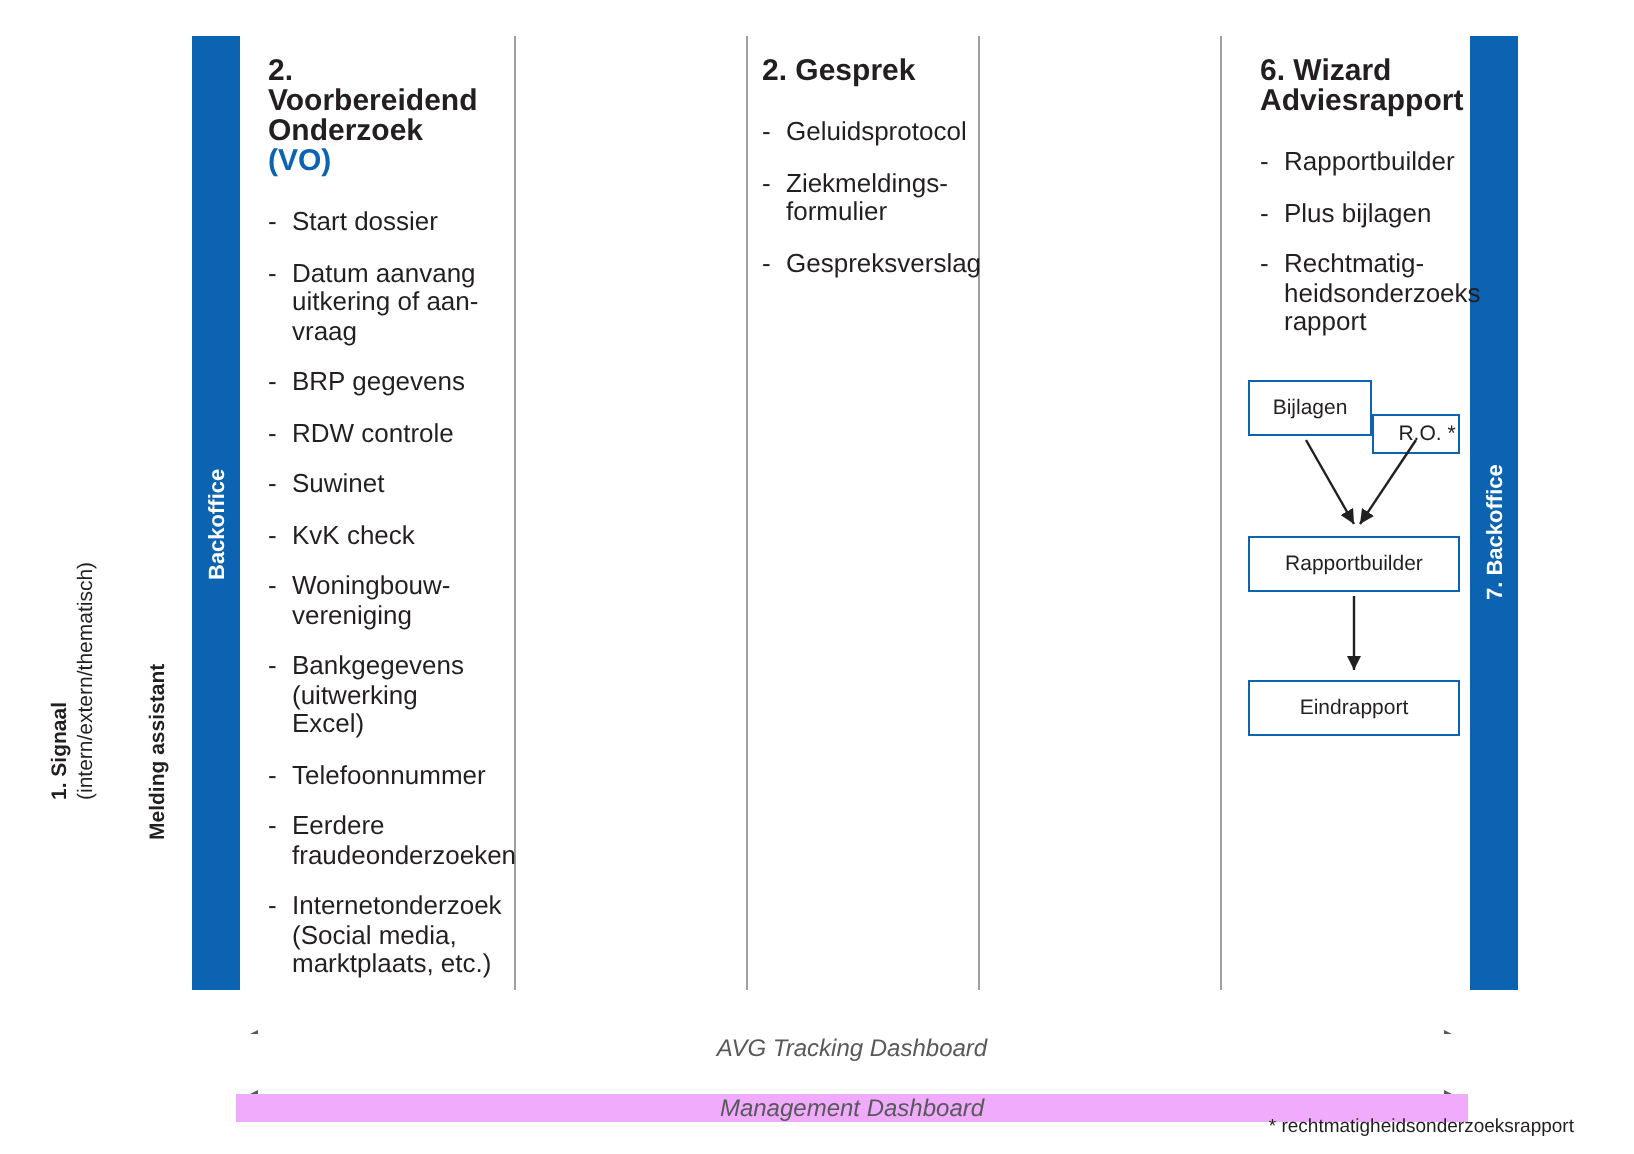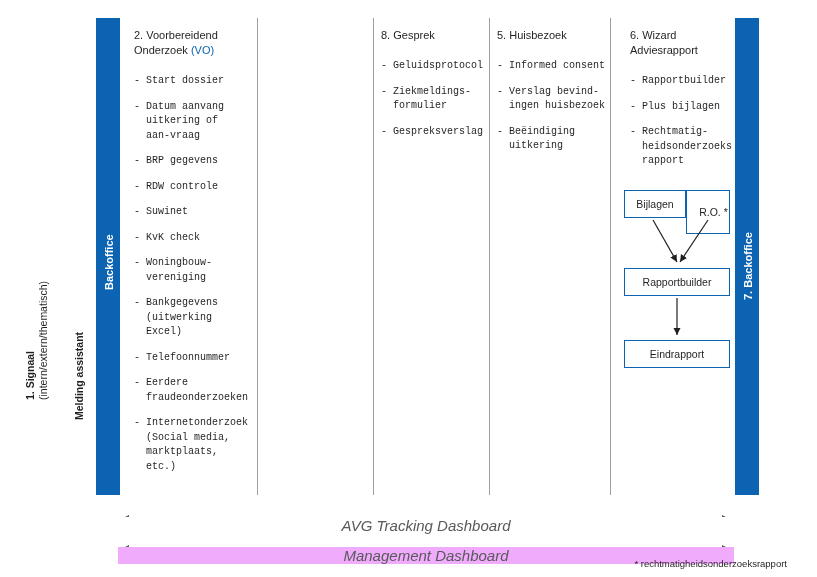--- a/index.html
+++ b/index.html
@@ -56,42 +56,41 @@
     width: 1px;
     background: #9aa0a6;
   }
 
   
   .col {
     position: absolute;
     top: 28px;
   }
   .col-title {
-    font-weight: normal;
-    font-size: 11px;
+    font-weight: bold;
+    font-size: 15px;
     line-height: 15px;
     color: #231f20;
   }
   .col-title .vo {
     color: #0b63b2;
   }
   .col-list {
     margin: 0;
     padding: 0;
     list-style: none;
     margin-top: 16px;
   }
   .col-list li {
     position: relative;
     padding-left: 12px;
-    font-size: 10px;
+    font-size: 13px;
     line-height: 14.5px;
     margin-bottom: 11px;
     color: #231f20;
-    font-family: Liberation Mono, monospace;
   }
   .col-list li::before {
     content: "-";
     position: absolute;
     left: 0;
     top: 0;
   }
 
   
   .flowbox {
@@ -121,21 +120,21 @@
 
   
   .dash-row {
     position: absolute;
     height: 26px;
   }
   .dash-caption {
     position: absolute;
     width: 100%;
     text-align: center;
-    font-size: 15px;
+    font-size: 12px;
     font-style: italic;
     color: #58595b;
     top: 9px;
   }
 
   
   .footnote {
     position: absolute;
     right: 30px;
     bottom: 8px;
@@ -183,54 +182,44 @@
       <li>Bankgegevens (uitwerking Excel)</li>
       <li>Telefoonnummer</li>
       <li>Eerdere fraudeonderzoeken</li>
       <li>Internetonderzoek (Social media, marktplaats, etc.)</li>
     </ul>
   </div>
 
 
   <div class="col" style="left:381px; width:104px;">
     <div class="col-title">
-      <span>8. Gesprek</span>
+      <span>2. Gesprek</span>
     </div>
     <ul class="col-list">
       <li>Geluidsprotocol</li>
       <li>Ziekmeldings-formulier</li>
       <li>Gespreksverslag</li>
     </ul>
   </div>
 
-  <div class="col" style="left:497px; width:108px;">
-    <div class="col-title">
-      <span>5. Huisbezoek</span>
-    </div>
-    <ul class="col-list">
-      <li>Informed consent</li>
-      <li>Verslag bevind-ingen huisbezoek</li>
-      <li>Beëindiging uitkering</li>
-    </ul>
-  </div>
 
   <div class="col" style="left:630px; width:100px;">
     <div class="col-title">
       <span>6. Wizard</span><br>
       <span>Adviesrapport</span>
     </div>
     <ul class="col-list">
       <li>Rapportbuilder</li>
       <li>Plus bijlagen</li>
       <li>Rechtmatig-heidsonderzoeks rapport</li>
     </ul>
   </div>
 
   <div class="flowbox" style="left:624px; top:190px; width:62px; height:28px;">Bijlagen</div>
-  <div class="flowbox" style="left:686px; top:190px; width:44px; height:44px;padding-left:11px;">R.O. *</div>
+  <div class="flowbox" style="left:686px; top:207px; width:44px; height:20px;padding-left:11px;">R.O. *</div>
   <div class="flowbox" style="left:624px; top:268px; width:106px; height:28px;">Rapportbuilder</div>
   <div class="flowbox" style="left:624px; top:340px; width:106px; height:28px;">Eindrapport</div>
 
   <svg class="arrow-svg" style="left:600px; top:180px; width:160px; height:200px;">
     <defs>
       <marker id="ah" markerWidth="8" markerHeight="8" refX="6" refY="3" orient="auto">
         <path d="M0,0 L6,3 L0,6 z" fill="#231f20"></path>
       </marker>
     </defs>
 

